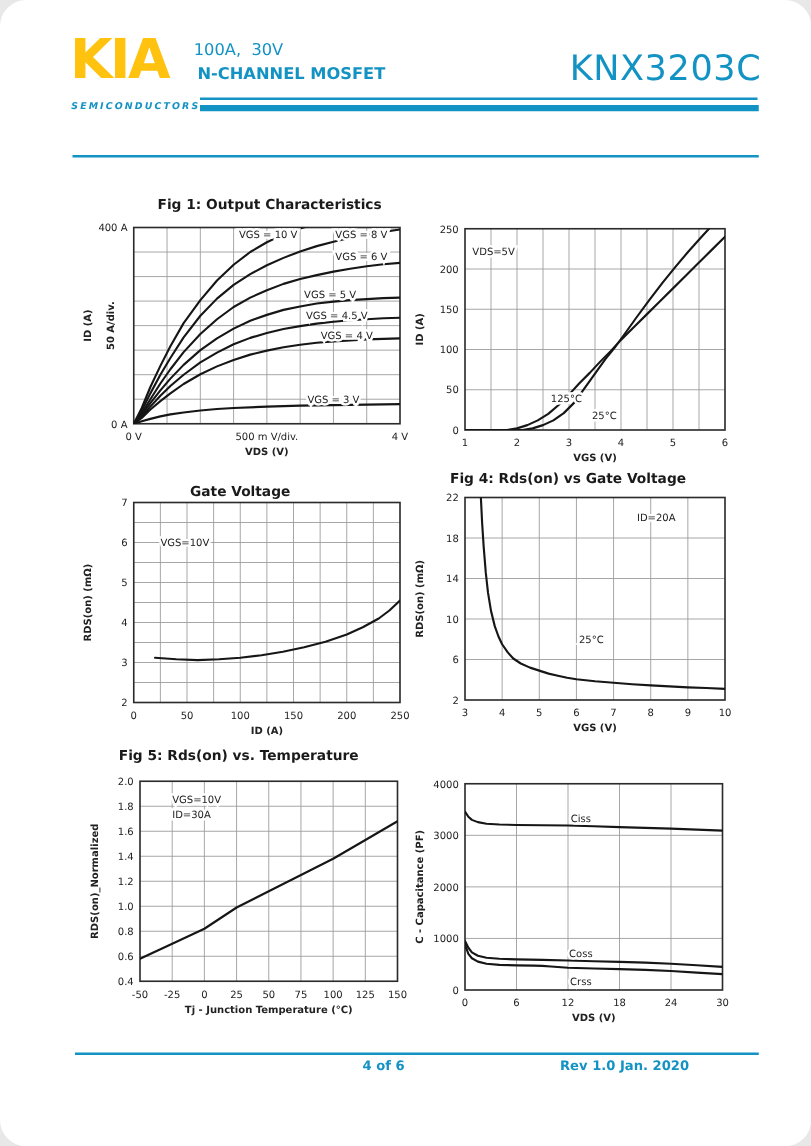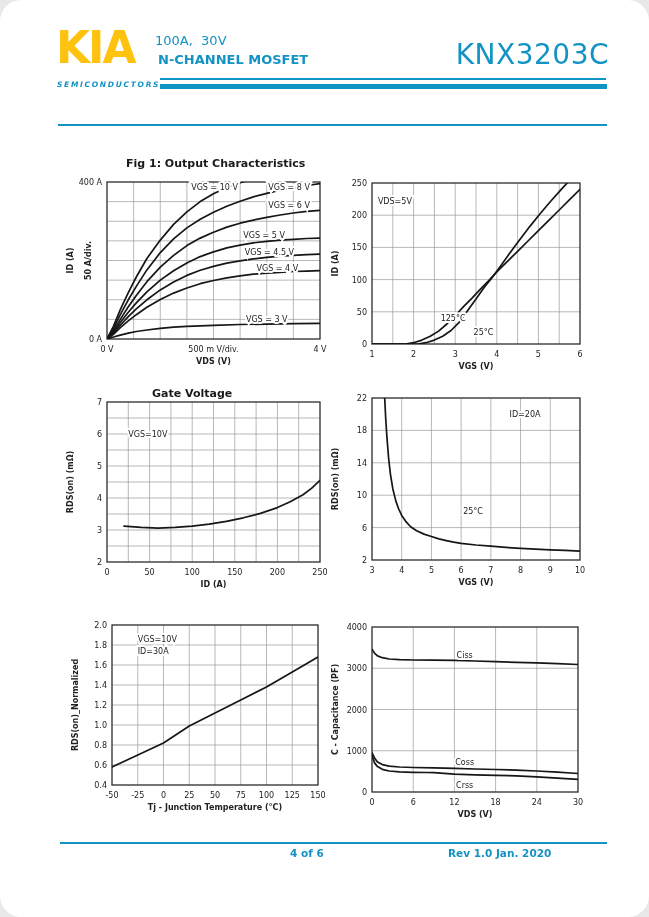--- a/index.html
+++ b/index.html
@@ -35,20 +35,22 @@
   <div class="abs rating">100A,  30V</div>
   <div class="abs subtitle">N-CHANNEL MOSFET</div>
   <div class="abs part">KNX3203C</div>
   <div class="abs rule-thin"></div>
   <div class="abs rule-thick"></div>
 
   <div class="abs section-underline"></div>
 
   <div class="abs fig-title" style="left:95px;top:157px;margin-left:31px;">Fig 1: Output Characteristics</div>
   <div class="abs fig-title" style="left:152px;top:387px;">Gate Voltage</div>
+  <div class="abs fig-title" style="left:360px;top:376px;">Fig 4: Rds(on) vs Gate Voltage</div>
+  <div class="abs fig-title" style="left:95px;top:598px;">Fig 5: Rds(on) vs. Temperature</div>
 
   <div class="chart-mount" id="chart-0" style="left:61px;top:174px;"><svg width="271" height="201" viewBox="0 0 271 201">
         <defs>
           <clipPath id="clip0">
             <rect x="46" y="8" width="213" height="157"></rect>
           </clipPath>
         </defs>
         <line x1="72.625" y1="8" x2="72.625" y2="165" stroke="#9a9a9a" stroke-width="0.7"></line>
         <line x1="99.25" y1="8" x2="99.25" y2="165" stroke="#9a9a9a" stroke-width="0.7"></line>
         <line x1="125.875" y1="8" x2="125.875" y2="165" stroke="#9a9a9a" stroke-width="0.7"></line>

